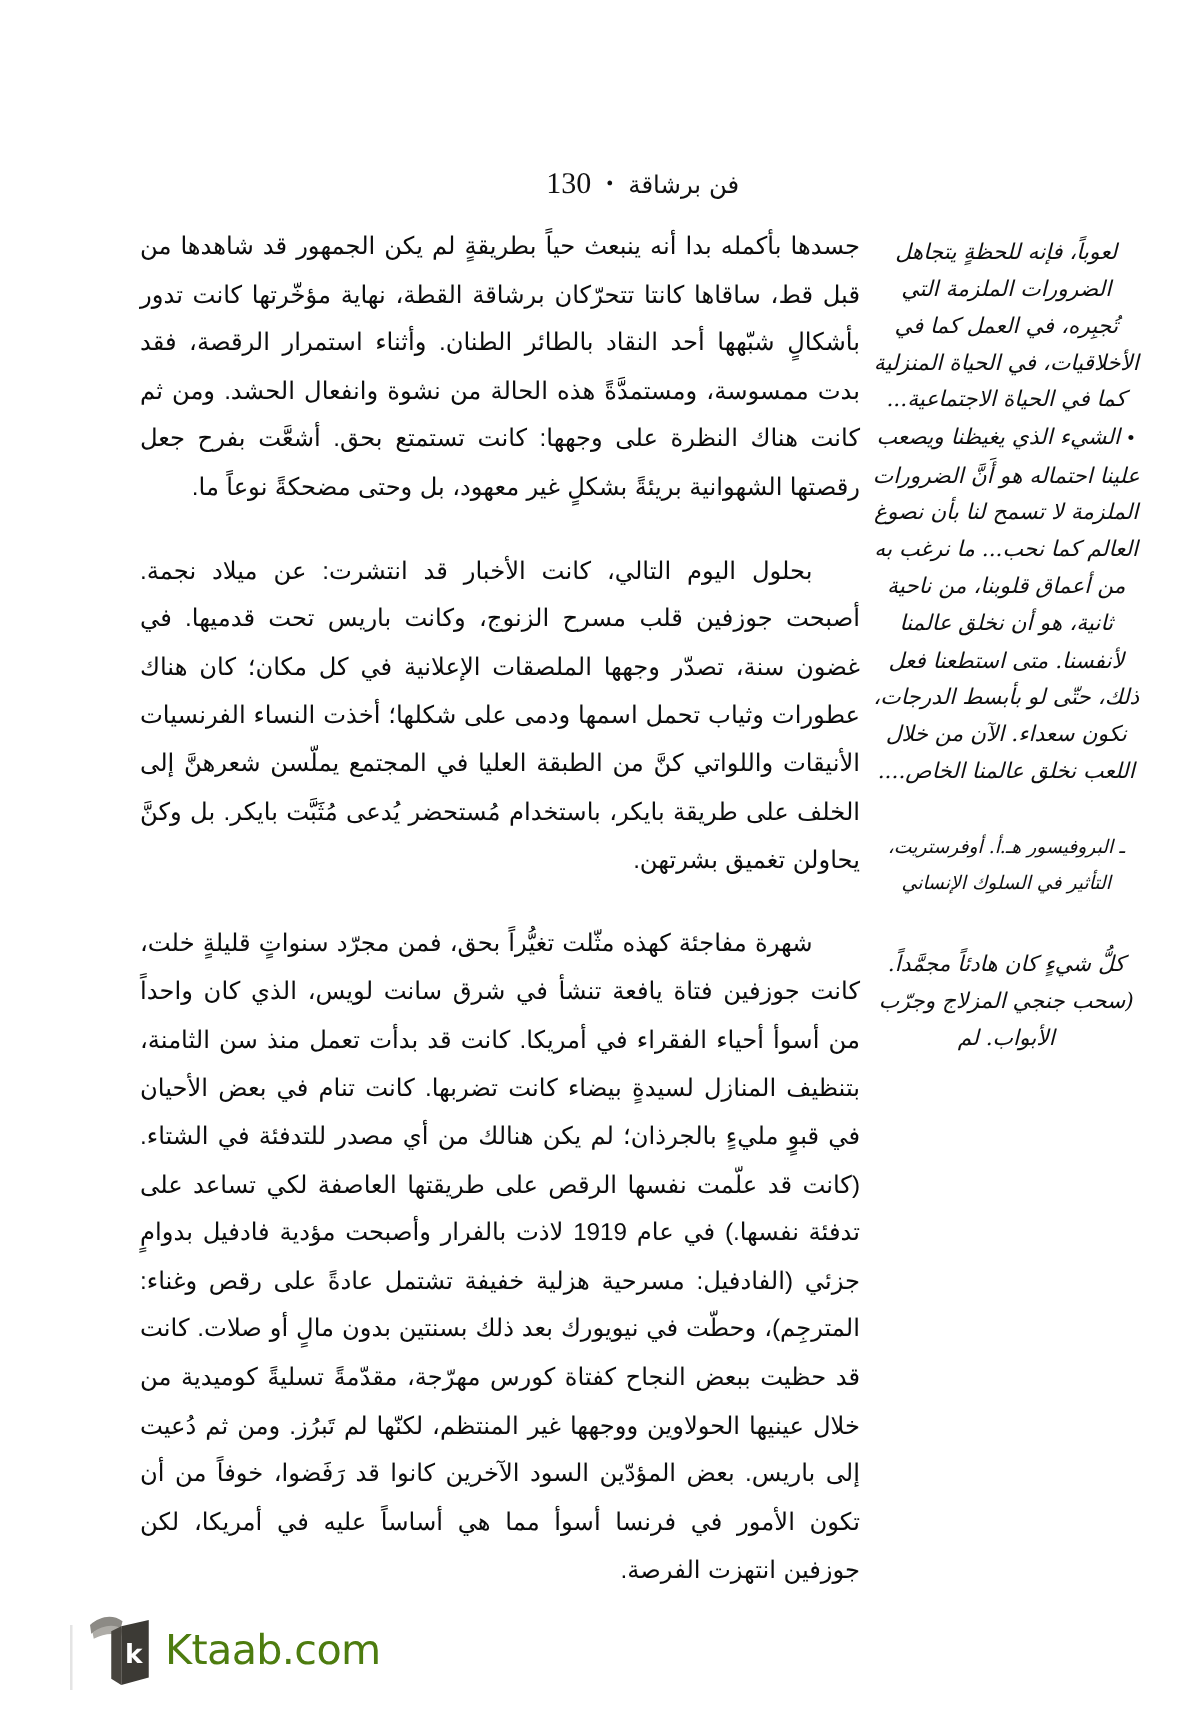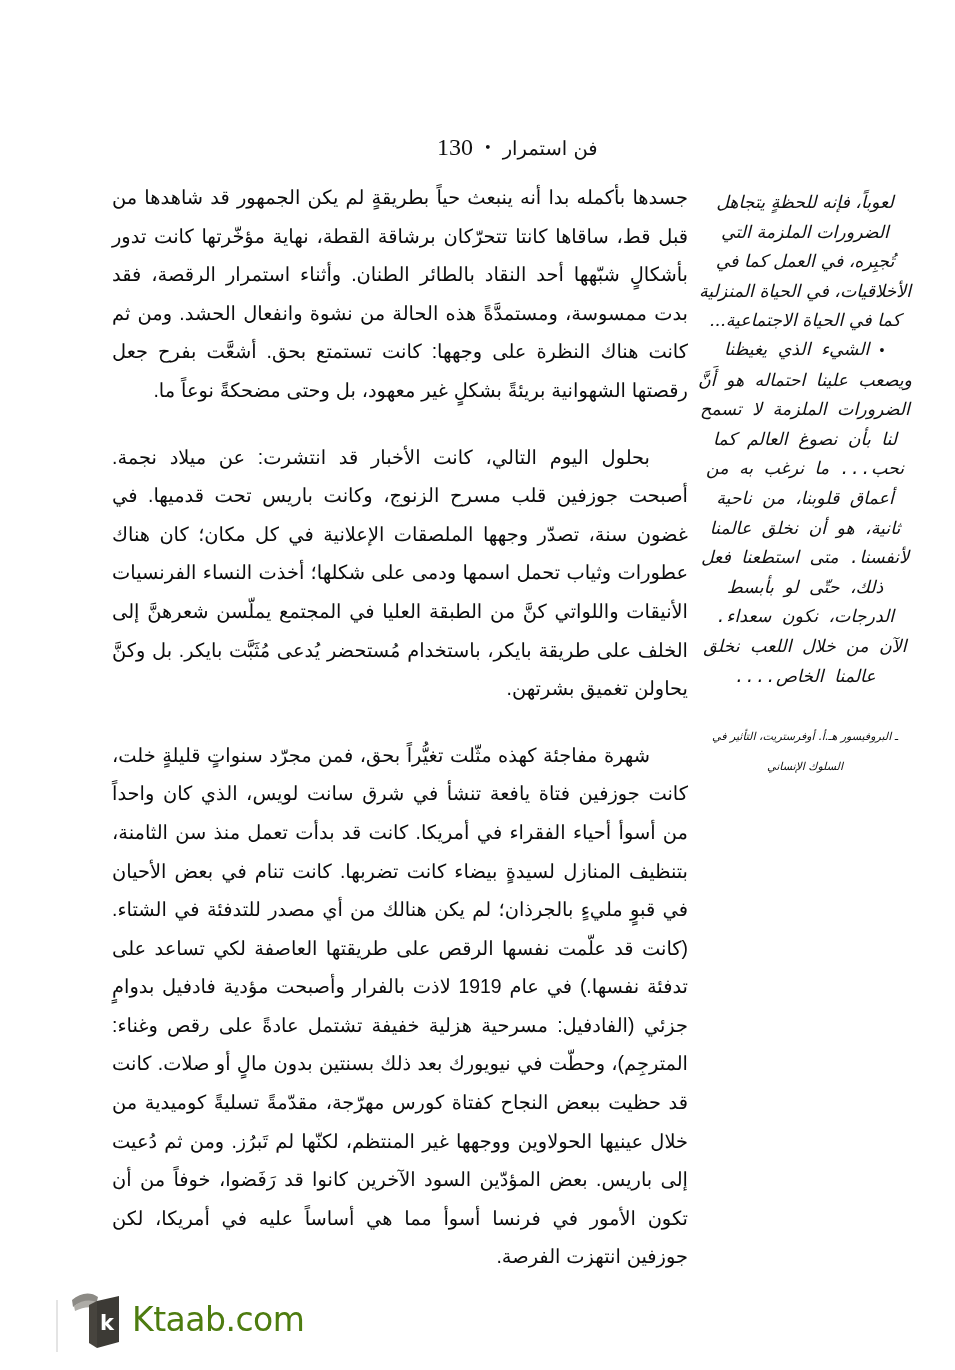--- a/index.html
+++ b/index.html
@@ -75,30 +75,30 @@
     font-family: "DejaVu Serif", serif;
     font-style: italic;
     font-size: 17.4px;
     line-height: 29.6px;
     color: #0e0e0e;
   }
   #margin-column .note {
     margin: 0;
     text-align: center;
   }
-  #margin-column .note + .note { margin-top: 0px; font-family: Liberation Mono, monospace; }
+  #margin-column .note + .note { margin-top: 0px; }
   #margin-column .note.bulleted::before {
     content: "\2022\00a0";
     font-style: normal;
     font-size: 14px;
   }
   #margin-column .attribution {
     margin-top: 30px;
     font-style: italic;
-    font-size: 11px;
+    font-size: 15px;
     line-height: 29.4px;
   }
   #margin-column .note-late {
     margin-top: 36px;
     font-style: italic;
     font-size: 17.4px;
     line-height: 29.6px;
   }
 
   
@@ -128,35 +128,36 @@
     height: 52px;
     background: #e4e4e4;
   }
 </style>
 </head>
 <body>
 
 <div id="page">
 
   <div id="running-head">
-    <span class="head-title">فن استمرار</span>
+    <span class="head-title">فن برشاقة</span>
     <span class="head-bullet">•</span>
     <span class="head-folio">130</span>
   </div>
 
   <div id="main-column">
     <p class="body-para">جسدها بأكمله بدا أنه ينبعث حياً بطريقةٍ لم يكن الجمهور قد شاهدها من قبل قط، ساقاها كانتا تتحرّكان برشاقة القطة، نهاية مؤخّرتها كانت تدور بأشكالٍ شبّهها أحد النقاد بالطائر الطنان. وأثناء استمرار الرقصة، فقد بدت ممسوسة، ومستمدَّةً هذه الحالة من نشوة وانفعال الحشد. ومن ثم كانت هناك النظرة على وجهها: كانت تستمتع بحق. أشعَّت بفرح جعل رقصتها الشهوانية بريئةً بشكلٍ غير معهود، بل وحتى مضحكةً نوعاً ما.</p>
     <p class="body-para indented para-gap">بحلول اليوم التالي، كانت الأخبار قد انتشرت: عن ميلاد نجمة. أصبحت جوزفين قلب مسرح الزنوج، وكانت باريس تحت قدميها. في غضون سنة، تصدّر وجهها الملصقات الإعلانية في كل مكان؛ كان هناك عطورات وثياب تحمل اسمها ودمى على شكلها؛ أخذت النساء الفرنسيات الأنيقات واللواتي كنَّ من الطبقة العليا في المجتمع يملّسن شعرهنَّ إلى الخلف على طريقة بايكر، باستخدام مُستحضر يُدعى مُثَبَّت بايكر. بل وكنَّ يحاولن تغميق بشرتهن.</p>
     <p class="body-para indented para-gap">شهرة مفاجئة كهذه مثّلت تغيُّراً بحق، فمن مجرّد سنواتٍ قليلةٍ خلت، كانت جوزفين فتاة يافعة تنشأ في شرق سانت لويس، الذي كان واحداً من أسوأ أحياء الفقراء في أمريكا. كانت قد بدأت تعمل منذ سن الثامنة، بتنظيف المنازل لسيدةٍ بيضاء كانت تضربها. كانت تنام في بعض الأحيان في قبوٍ مليءٍ بالجرذان؛ لم يكن هنالك من أي مصدر للتدفئة في الشتاء. (كانت قد علّمت نفسها الرقص على طريقتها العاصفة لكي تساعد على تدفئة نفسها.) في عام 1919 لاذت بالفرار وأصبحت مؤدية فادفيل بدوامٍ جزئي (الفادفيل: مسرحية هزلية خفيفة تشتمل عادةً على رقص وغناء: المترجِم)، وحطّت في نيويورك بعد ذلك بسنتين بدون مالٍ أو صلات. كانت قد حظيت ببعض النجاح كفتاة كورس مهرّجة، مقدّمةً تسليةً كوميدية من خلال عينيها الحولاوين ووجهها غير المنتظم، لكنّها لم تَبرُز. ومن ثم دُعيت إلى باريس. بعض المؤدّين السود الآخرين كانوا قد رَفَضوا، خوفاً من أن تكون الأمور في فرنسا أسوأ مما هي أساساً عليه في أمريكا، لكن جوزفين انتهزت الفرصة.</p>
   </div>
 
   <div id="margin-column">
     <p class="note">لعوباً، فإنه للحظةٍ يتجاهل الضرورات الملزمة التي تُجبِره، في العمل كما في الأخلاقيات، في الحياة المنزلية كما في الحياة الاجتماعية...</p>
     <p class="note bulleted">الشيء الذي يغيظنا ويصعب علينا احتماله هو أَنَّ الضرورات الملزمة لا تسمح لنا بأن نصوغ العالم كما نحب... ما نرغب به من أعماق قلوبنا، من ناحية ثانية، هو أن نخلق عالمنا لأنفسنا. متى استطعنا فعل ذلك، حتّى لو بأبسط الدرجات، نكون سعداء. الآن من خلال اللعب نخلق عالمنا الخاص....</p>
     <p class="attribution">ـ البروفيسور هـ.أ. أوفرستريت، التأثير في السلوك الإنساني</p>
+    <p class="note-late">كلُّ شيءٍ كان هادئاً مجمَّداً. (سحب جنجي المزلاج وجرّب الأبواب. لم</p>
   </div>
 
   <div id="binding-line"></div>
 
   <div id="watermark">
     <span>
       <svg class="book-logo" width="52" height="62" viewBox="0 0 52 62" xmlns="http://www.w3.org/2000/svg">
 
         <path d="M2 12 C10 5, 20 3, 28 9 L26 17 C19 12, 10 14, 3 19 Z" fill="#8c8a85"></path>
         <path d="M4 18 C12 12, 21 11, 28 15 L27 21 C21 18, 13 19, 5 23 Z" fill="#aeaca7"></path>

